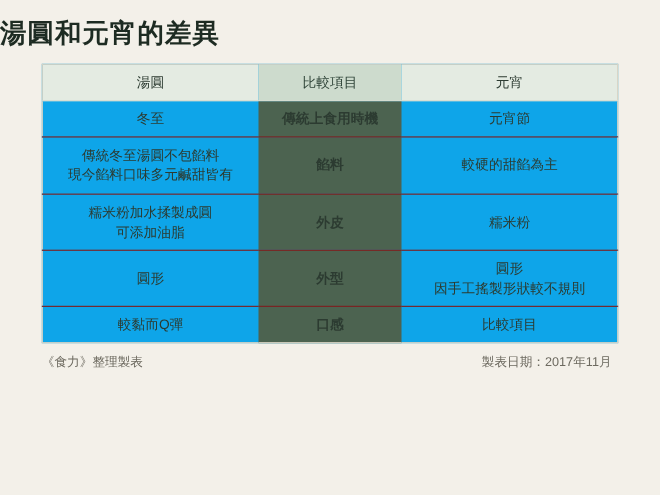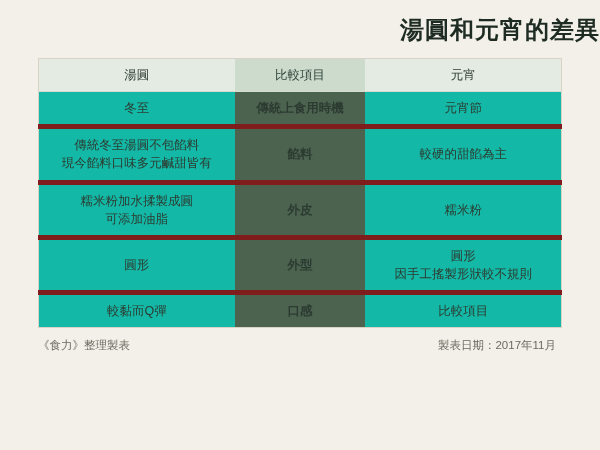--- a/index.html
+++ b/index.html
@@ -49,50 +49,50 @@
   }
   .logo-en b {
     font-style: normal;
     font-family: "Liberation Sans", sans-serif;
     font-weight: bold;
     letter-spacing: -0.3px;
   }
 
   
   .title {
-    text-align: right;
+    text-align: left;
     font-size: 24px;
     font-weight: bold;
     color: #1d2b22;
     letter-spacing: 1px;
     margin-top: 14px;
     margin-bottom: 12px;
   }
 
   
   .table-wrap {
     margin: 0 38px;
   }
   table.cmp {
     width: 100%;
     border-collapse: collapse;
     table-layout: fixed;
-    background: #14b8a6;
+    background: #0ea5e9;
   }
   table.cmp col.side { width: 37.5%; }
   table.cmp col.mid  { width: 25%; }
 
   table.cmp th, table.cmp td {
     text-align: center;
     vertical-align: middle;
     font-size: 12.5px;
     color: #2c3b31;
     line-height: 1.45;
     padding: 7px 4px;
-    border-bottom: 5px solid #7f1d1d;
+    border-bottom: 1px solid #7f1d1d;
   }
   table.cmp tr:last-child th,
   table.cmp tr:last-child td {
     border-bottom: none;
   }
 
   
   thead th {
     background: #e4ebe2;
     color: #2f4438;

